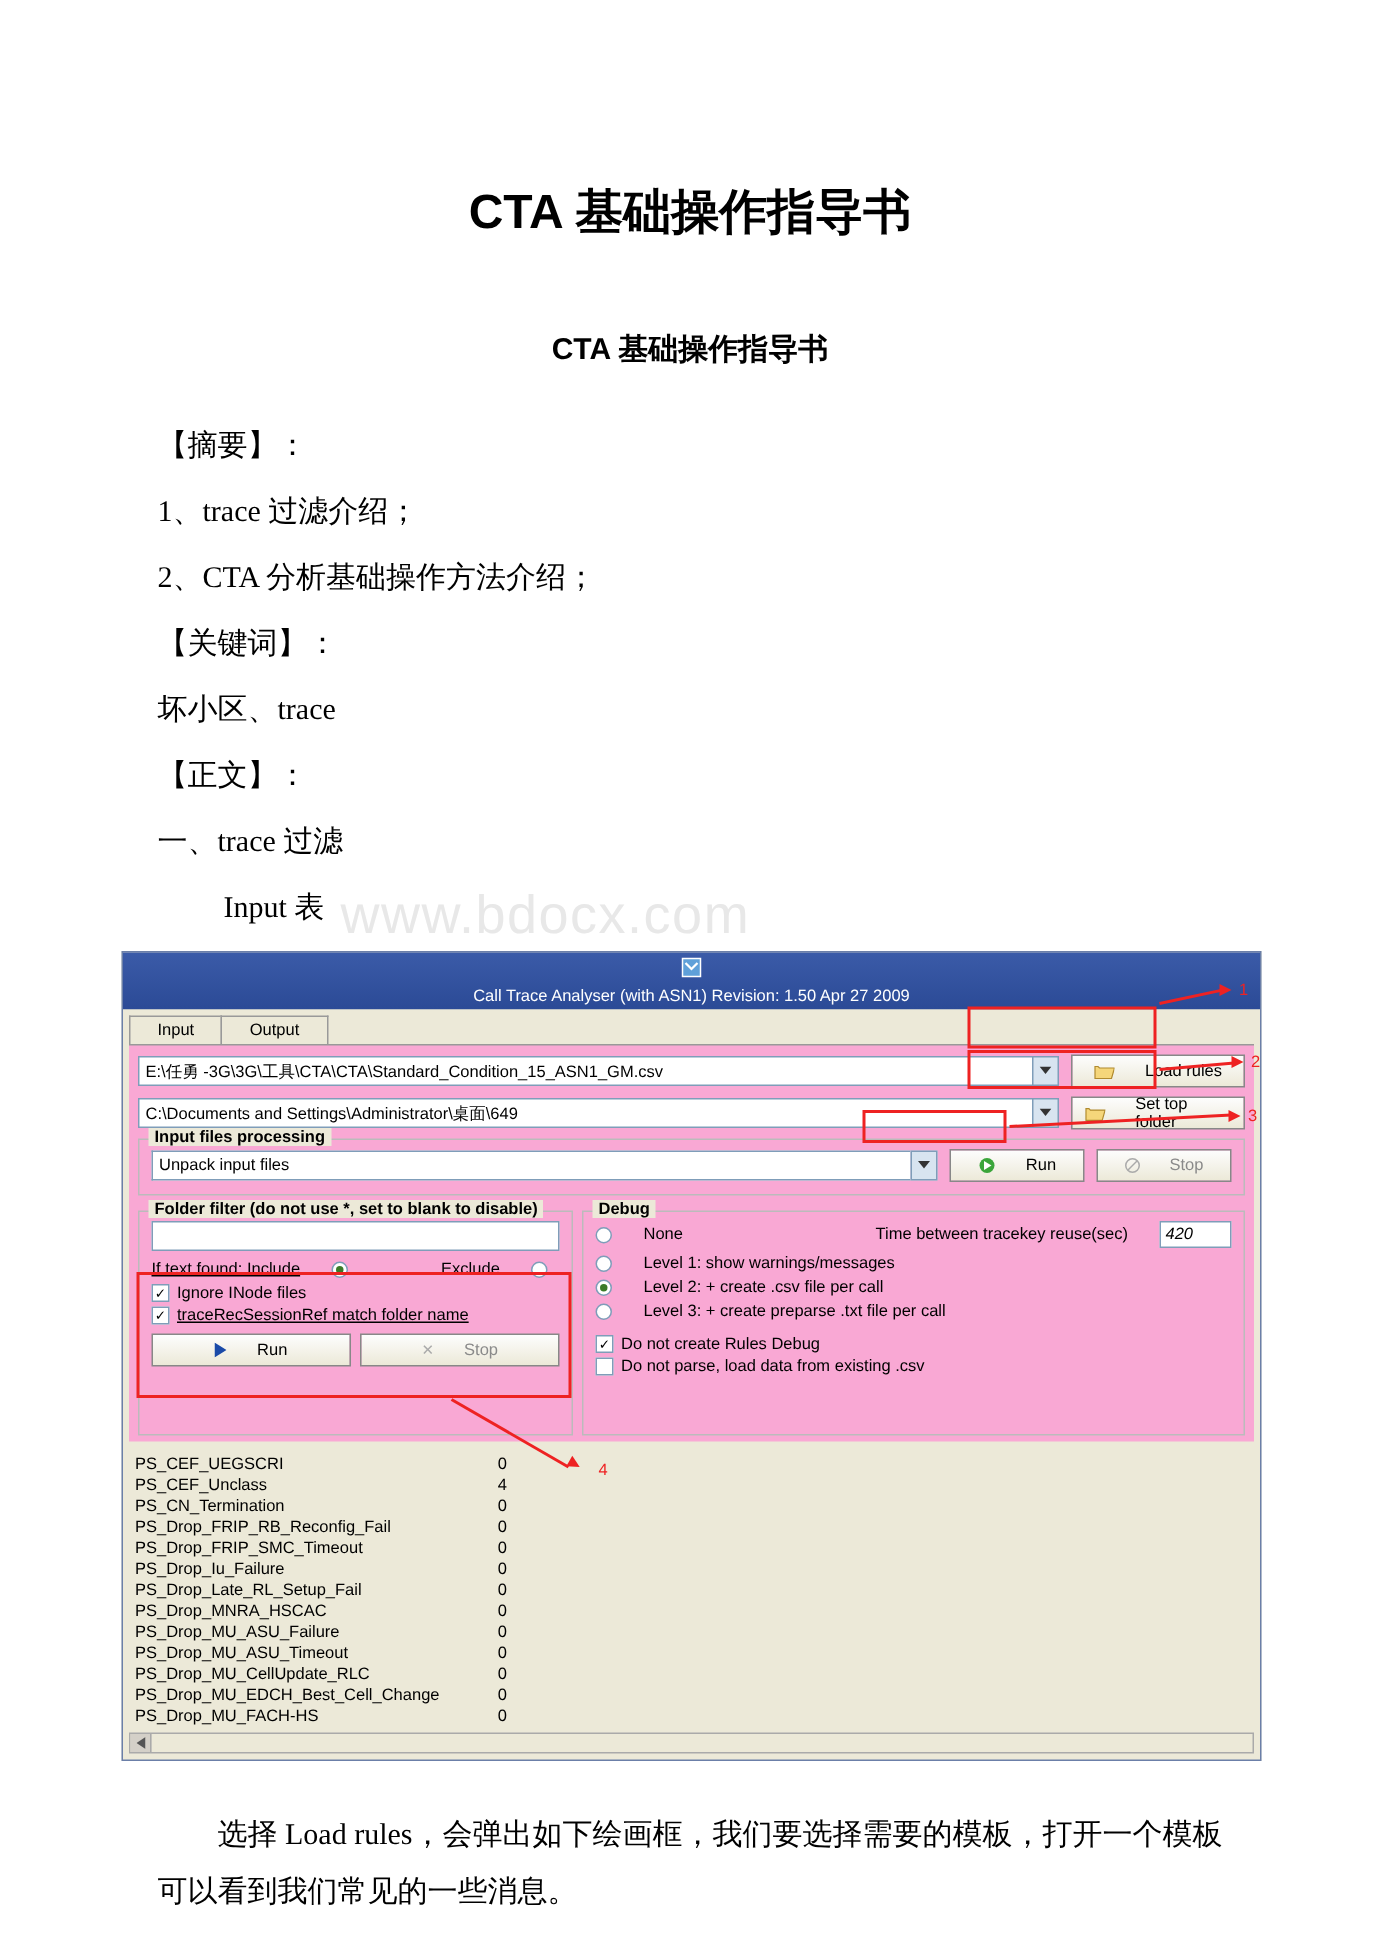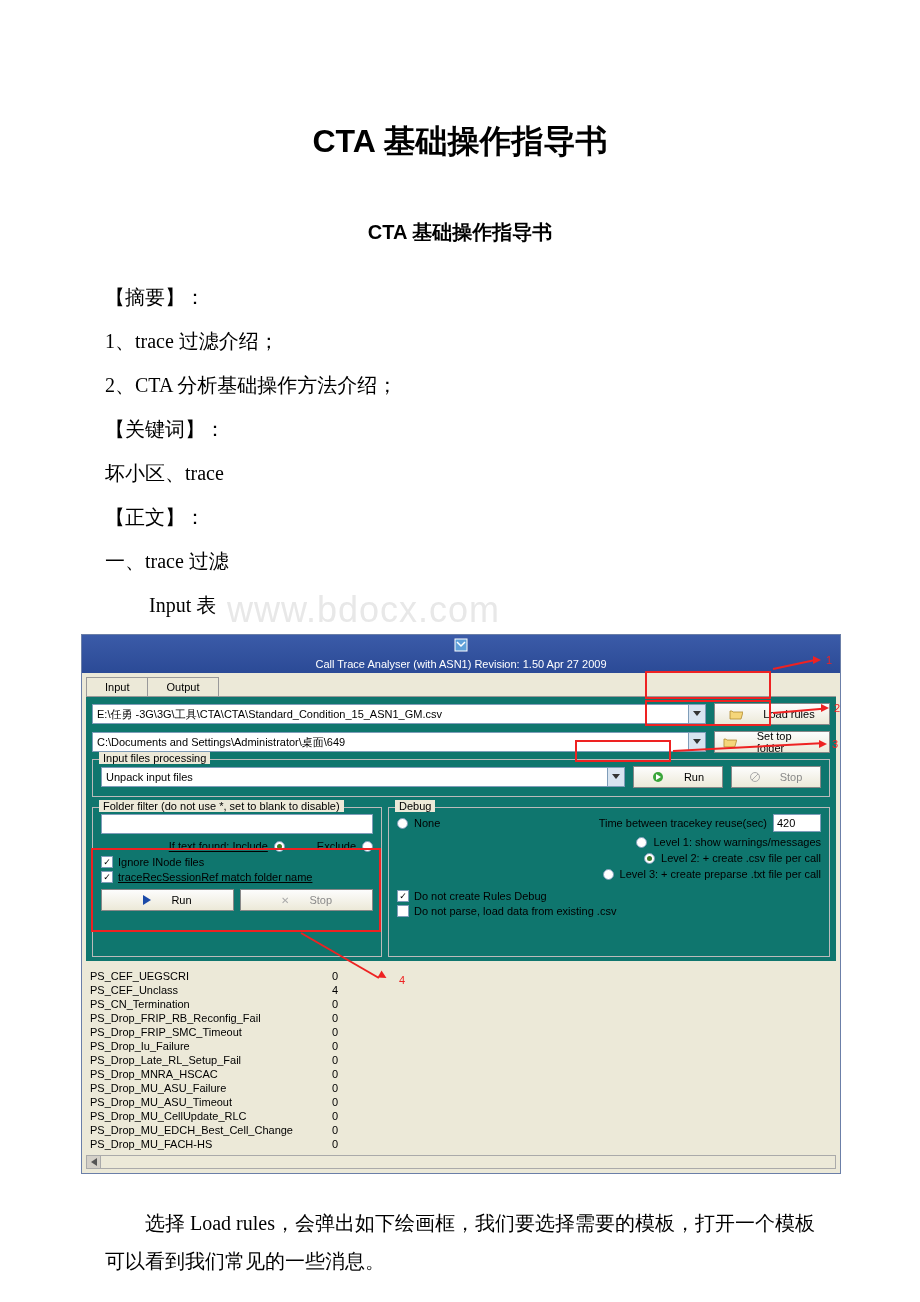--- a/index.html
+++ b/index.html
@@ -11,46 +11,46 @@
   .watermark-line { position: relative; }
   .watermark { position: absolute; left: 122px; top: -10px; font-family: Arial, sans-serif; font-size: 36px; color: #e8e8e8; letter-spacing: 1px; z-index: 0; pointer-events: none; }
   .wm-front { position: relative; z-index: 1; margin-left: 44px; }
   .screenshot { margin: 10px -24px 30px -24px; width: 760px; }
   .app-window { border: 1px solid #6b7fa8; font-family: Tahoma, Arial, sans-serif; font-size: 11px; color: #000; background: #ece9d8; }
   .title-bar { background: linear-gradient(#3b5ba8,#2b4a96); color: #fff; font-weight: normal; padding: 3px 6px; display: flex; align-items: center; gap: 6px; flex-direction: column; }
   .title-bar svg { flex: 0 0 auto; }
   .tabs-row { display: flex; padding: 4px 4px 0 4px; gap: 0; background: #ece9d8; }
   .tab { border: 1px solid #999; border-bottom: none; padding: 3px 18px; background: #ece9d8; font-size: 11px; }
   .tab + .tab { margin-left: -1px; }
-  .tab-body { border-top: 1px solid #999; margin: 0 4px 4px 4px; padding: 6px 6px 4px 6px; background: #0f766e; }
+  .tab-body { border-top: 1px solid #999; margin: 0 4px 4px 4px; padding: 6px 6px 4px 6px; background: #f9a8d4; }
   .row { display: flex; align-items: center; margin-bottom: 6px; gap: 8px; }
   .combo { flex: 1; display: flex; height: 20px; }
   .combo-input { flex: 1; border: 1px solid #7f9db9; border-right: none; padding: 2px 4px; font-size: 11px; background: #fff; font-family: Tahoma, Arial, sans-serif; }
   .combo-btn { width: 18px; border: 1px solid #7f9db9; background: #d8e4f0; display: flex; align-items: center; justify-content: center; }
   .btn { height: 22px; border: 1px solid #888; background: linear-gradient(#fdfdfd,#ece9d8); padding: 0 8px; display: flex; align-items: center; gap: 20px; font-size: 11px; font-family: Tahoma, Arial, sans-serif; }
   .btn.wide { width: 116px; justify-content: center; }
   .btn.disabled { color: #8a8a8a; }
   .red-box { position: absolute; border: 2px solid #e22; pointer-events: none; }
   .arrow-line { position: absolute; height: 2px; background: #e22; pointer-events: none; }
   .arrow-head { position: absolute; width: 0; height: 0; border-top: 4px solid transparent; border-bottom: 4px solid transparent; border-left: 8px solid #e22; pointer-events: none; }
   .anno-num { position: absolute; color: #e22; font-size: 11px; font-family: Arial, sans-serif; pointer-events: none; }
   .fieldset { border: 1px solid #bbb; padding: 6px 8px 8px 8px; position: relative; margin-top: 4px; }
-  .legend { position: absolute; top: -8px; left: 6px; background: #ece9d8; padding: 0 4px; font-size: 11px; }
+  .legend { position: absolute; top: -8px; left: 6px; background: #ece9d8; padding: 0 4px; font-size: 11px; font-weight: bold; }
   .cols { display: flex; gap: 6px; }
   .col-l { width: 290px; }
   .col-r { flex: 1; }
   .filter-input { width: 100%; height: 20px; border: 1px solid #7f9db9; background: #fff; margin-bottom: 6px; }
-  .radio-row { display: flex; align-items: center; gap: 6px; margin-bottom: 4px; font-size: 11px; justify-content: flex-end; }
+  .radio-row { display: flex; align-items: center; gap: 21px; margin-bottom: 4px; font-size: 11px; }
   .chk-row { display: flex; align-items: center; gap: 5px; margin-bottom: 3px; font-size: 11px; }
   .chk { width: 12px; height: 12px; border: 1px solid #7f9db9; background: #fff; display: inline-flex; align-items: center; justify-content: center; font-size: 9px; line-height: 1; }
   .rdo { width: 11px; height: 11px; border: 1px solid #7f9db9; border-radius: 50%; background: #fff; display: inline-flex; align-items: center; justify-content: center; }
   .rdo.sel::after { content: ""; width: 5px; height: 5px; border-radius: 50%; background: #3b7a28; }
   .runrow { display: flex; gap: 6px; margin-top: 6px; }
   .runrow .btn { flex: 1; justify-content: center; }
-  .num-input { width: 48px; height: 18px; border: 1px solid #7f9db9; background: #fff; font-size: 11px; padding: 1px 3px; font-family: Tahoma, Arial, sans-serif; }
+  .num-input { width: 48px; height: 18px; border: 1px solid #7f9db9; background: #fff; font-size: 11px; padding: 1px 3px; font-family: Tahoma, Arial, sans-serif; font-style: italic; }
   .result-area { background: #ece9d8; padding: 4px 8px 4px 8px; min-height: 180px; display: flex; }
   .result-col1 { width: 220px; }
   .result-col2 { width: 28px; text-align: right; }
   .result-area div { font-size: 11px; line-height: 14px; font-family: Tahoma, Arial, sans-serif; }
   .scrollbar-h { height: 14px; background: #ece9d8; border: 1px solid #aaa; margin: 0 4px 4px 4px; display: flex; }
   .sb-btn { width: 14px; background: #d4d0c8; border-right: 1px solid #aaa; display: flex; align-items: center; justify-content: center; }
   .indent { text-indent: 2em; }
   .screenshot-wrap { position: relative; }
 </style>
 </head>

